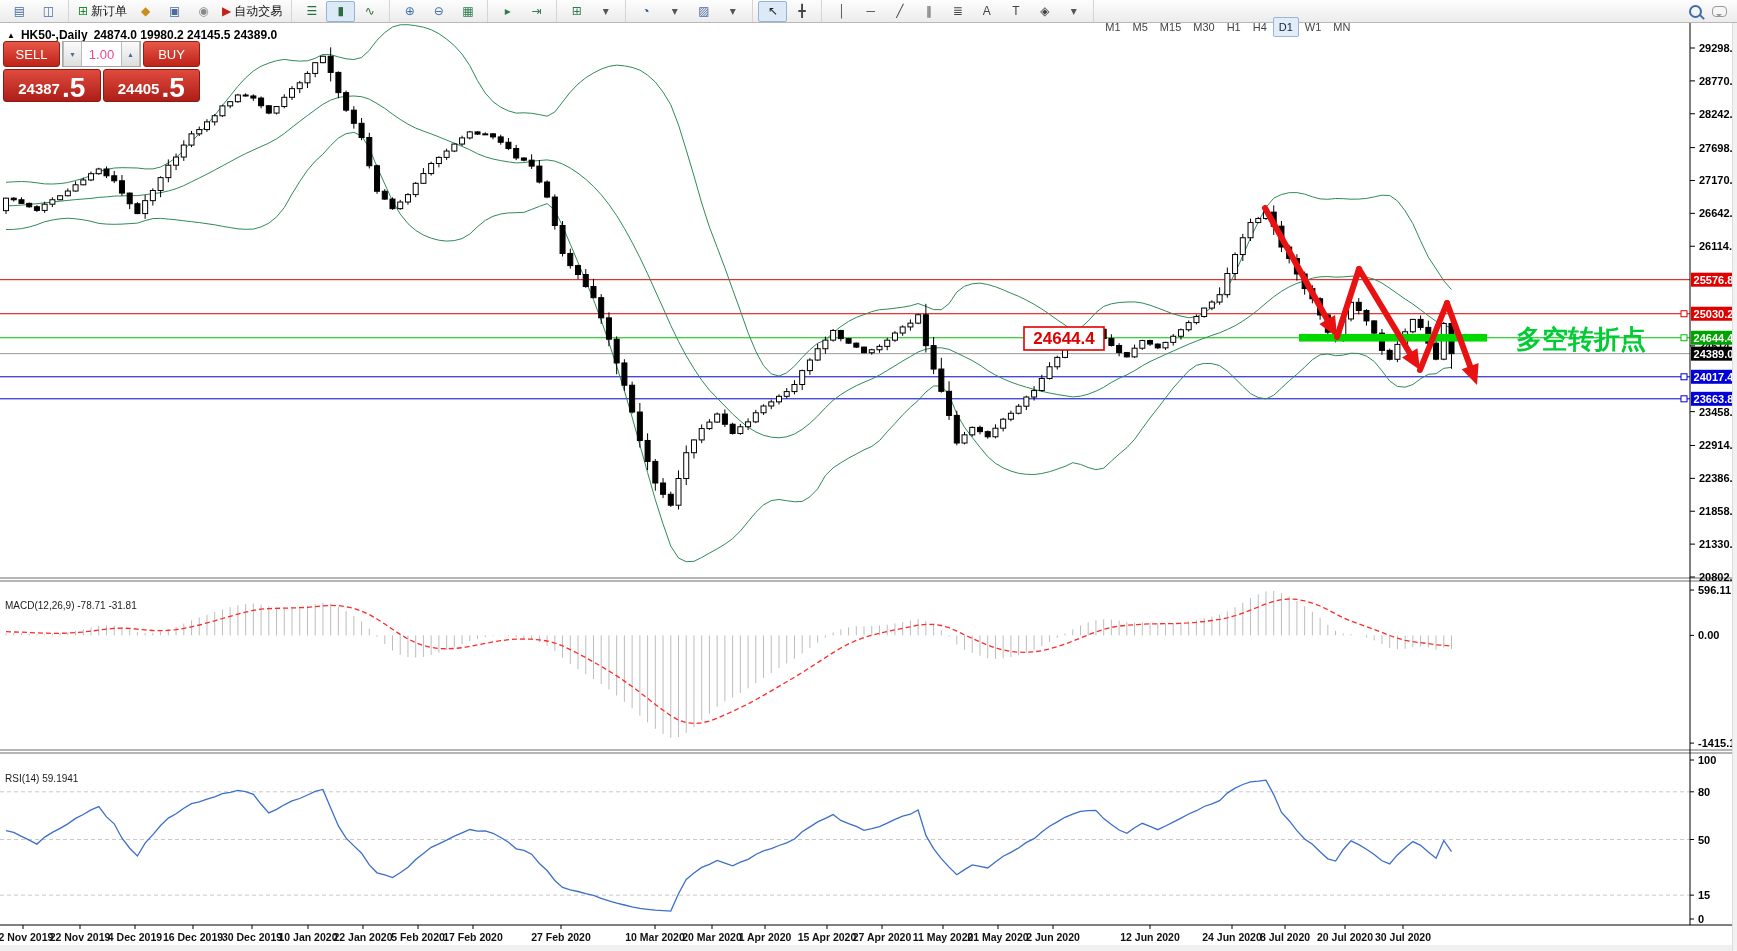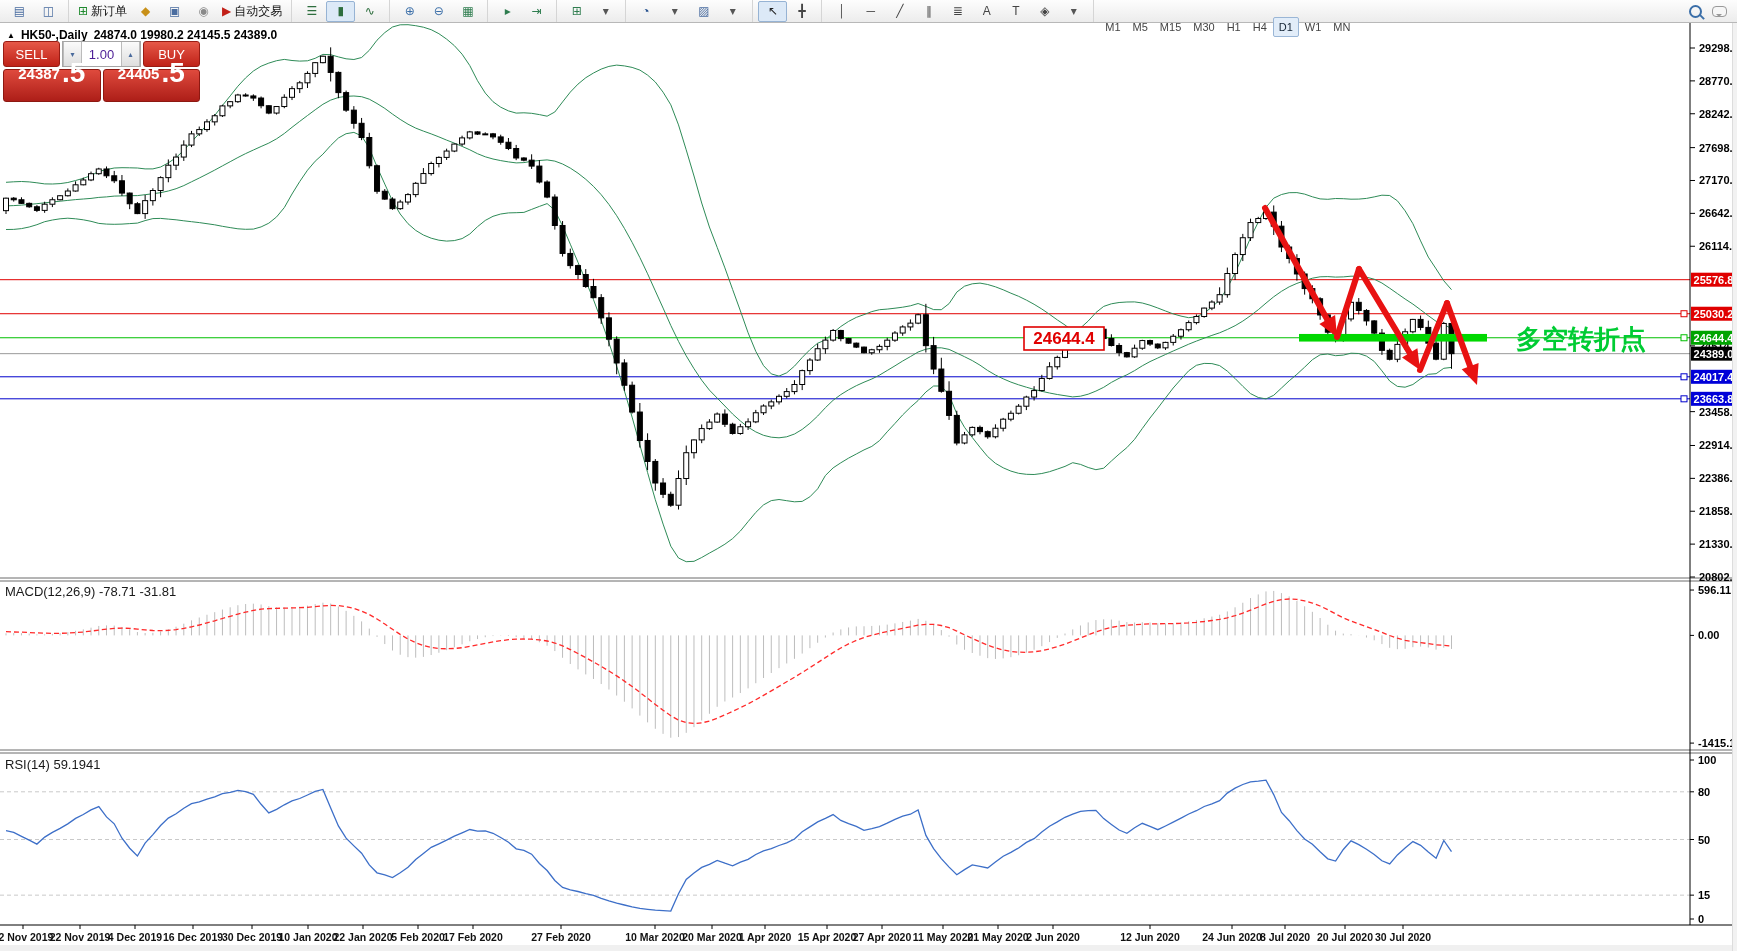--- a/index.html
+++ b/index.html
@@ -29,27 +29,27 @@
   .chart-title{position:absolute;left:7px;top:28px;z-index:6;display:flex;align-items:center;gap:6px;
                font-size:12px;font-weight:700;color:#000;}
   .chart-title .arrow{font-size:8px;}
   .trade-panel{position:absolute;left:3px;top:41px;width:197px;z-index:6;}
   .tp-row1{display:flex;height:26px;gap:2px;margin-bottom:2px;}
   .btn-sell,.btn-buy{flex:0 0 55px;background:linear-gradient(#e65848,#bf2218);color:#fff;font-size:13px;
        display:flex;align-items:center;justify-content:center;border:1px solid #991c14;border-radius:3px;}
   .vol-box{flex:1;display:flex;background:#fff;border:1px solid #a6a6a6;}
   .vol-btn{width:17px;background:linear-gradient(#fbfbfb,#dedede);border-left:1px solid #bbb;border-right:1px solid #bbb;
        color:#4a6a9c;font-size:8px;display:flex;align-items:center;justify-content:center;}
-  .vol-val{flex:1;display:flex;align-items:center;justify-content:center;font-size:13px;color:#4c1d95;}
+  .vol-val{flex:1;display:flex;align-items:center;justify-content:center;font-size:13px;color:#ec4899;}
   .tp-row2{display:flex;gap:2px;height:33px;}
   .price-tile{flex:1;background:linear-gradient(#df4a3d,#ad1e18);border:1px solid #8d1811;border-radius:3px;color:#fff;
-       display:flex;align-items:flex-end;justify-content:center;padding-bottom:15px;}
+       display:flex;align-items:flex-end;justify-content:center;padding-bottom:0;}
   .pt-main{font-size:15px;font-weight:700;line-height:25px;}
   .pt-frac{font-size:28px;font-weight:700;line-height:27px;margin-left:2px;}
-  .ind-label{position:absolute;z-index:5;font-size:13px;color:#1a1a1a;}
+  .ind-label{position:absolute;z-index:5;font-size:10px;color:#1a1a1a;margin-top:16px;}
   .right-strip{position:absolute;right:0;top:23px;width:4px;height:928px;background:#f2f2f2;border-left:1px solid #ddd;z-index:4;}
 </style>
 </head>
 <body>
 
 <div id="app">
   <svg id="chart" width="1737" height="951">
       <rect x="0" y="23" width="1737" height="928" fill="#ffffff"></rect>
       <g>
         <line x1="0" y1="279.699011299435" x2="1690" y2="279.699011299435" stroke="#e00000" stroke-width="1"></line>

